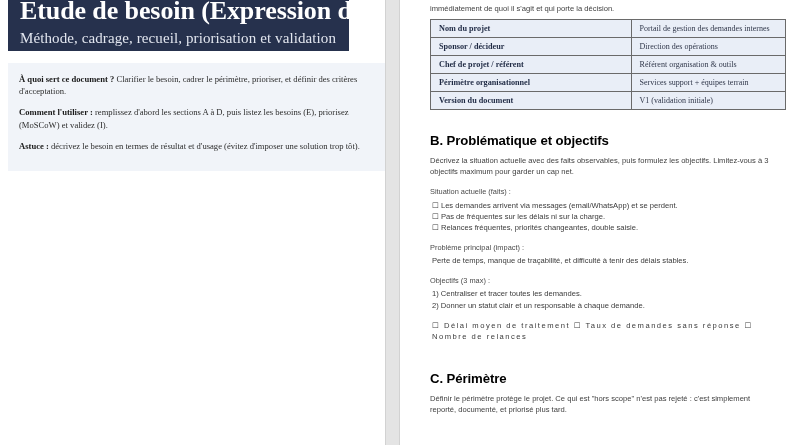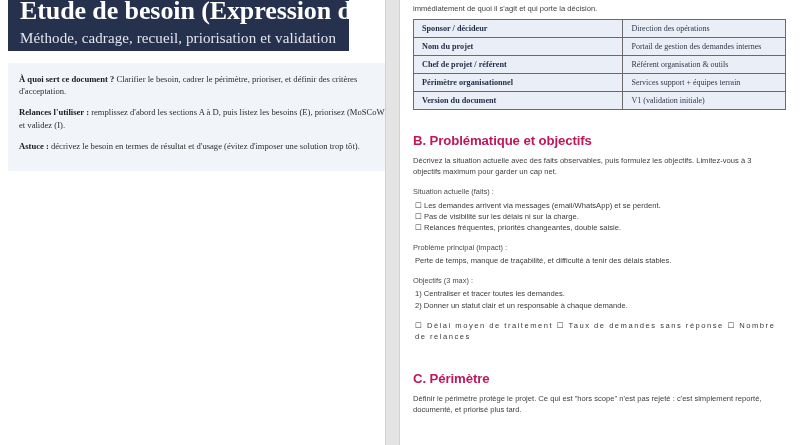--- a/index.html
+++ b/index.html
@@ -89,21 +89,21 @@
   }
 
   
   .page-right {
     flex: 1 1 auto;
     height: 428px;
     background: #ffffff;
     position: relative;
     overflow: hidden;
     box-sizing: border-box;
-    padding: 0 14px 0 13px;
+    padding: 0 14px 0 30px;
   }
   .r-lead {
     font-family: "Liberation Sans", sans-serif;
     font-size: 7.6px;
     line-height: 11px;
     color: #3e3e3e;
     padding-top: 3px;
   }
 
   table.info-table {
@@ -131,21 +131,21 @@
   table.info-table td.v {
     font-family: "Liberation Serif", serif;
     font-size: 8px;
     color: #30374a;
   }
 
   h2.sec {
     font-family: "Liberation Sans", sans-serif;
     font-size: 13.2px;
     font-weight: bold;
-    color: #be185d;
+    color: #000000;
     margin: 23px 0 7px 0;
     letter-spacing: -0.1px;
   }
   h2.sec.c { margin-top: 28px; }
 
   .para {
     font-family: "Liberation Sans", sans-serif;
     font-size: 7.6px;
     line-height: 11px;
     color: #3e3e3e;
@@ -183,64 +183,64 @@
 
   <div class="page-left">
 
     <div class="banner">
       <div class="banner-title">Etude de besoin (Expression de besoin)</div>
       <div class="banner-sub">Méthode, cadrage, recueil, priorisation et validation</div>
     </div>
 
     <div class="infobox">
       <p><b>À quoi sert ce document ?</b><span> Clarifier le besoin, cadrer le périmètre, prioriser, et définir des critères d'acceptation.</span></p>
-      <p><b>Relances l'utiliser :</b><span> remplissez d'abord les sections A à D, puis listez les besoins (E), priorisez (MoSCoW) et validez (I).</span></p>
+      <p><b>Comment l'utiliser :</b><span> remplissez d'abord les sections A à D, puis listez les besoins (E), priorisez (MoSCoW) et validez (I).</span></p>
       <p><b>Astuce :</b><span> décrivez le besoin en termes de résultat et d'usage (évitez d'imposer une solution trop tôt).</span></p>
     </div>
 
   </div>
 
   <div class="gutter"></div>
 
   <div class="page-right">
 
     <div class="r-lead">immédiatement de quoi il s'agit et qui porte la décision.</div>
 
     <table class="info-table">
       <tbody>
         <tr>
+          <td class="k">Nom du projet</td>
+          <td class="v">Portail de gestion des demandes internes</td>
+        </tr>
+        <tr>
           <td class="k">Sponsor / décideur</td>
           <td class="v">Direction des opérations</td>
         </tr>
         <tr>
-          <td class="k">Nom du projet</td>
-          <td class="v">Portail de gestion des demandes internes</td>
-        </tr>
-        <tr>
           <td class="k">Chef de projet / référent</td>
           <td class="v">Référent organisation &amp; outils</td>
         </tr>
         <tr>
           <td class="k">Périmètre organisationnel</td>
           <td class="v">Services support + équipes terrain</td>
         </tr>
         <tr>
           <td class="k">Version du document</td>
           <td class="v">V1 (validation initiale)</td>
         </tr>
       </tbody>
     </table>
 
     <h2 class="sec">B. Problématique et objectifs</h2>
     <p class="para">Décrivez la situation actuelle avec des faits observables, puis formulez les objectifs. Limitez-vous à 3 objectifs maximum pour garder un cap net.</p>
 
     <div class="block">
       <p class="lbl">Situation actuelle (faits) :</p>
       <p class="line">☐ Les demandes arrivent via messages (email/WhatsApp) et se perdent.</p>
-      <p class="line">☐ Pas de visibilité sur les délais ni sur la charge.</p>
+      <p class="line">☐ Pas de fréquentes sur les délais ni sur la charge.</p>
       <p class="line">☐ Relances fréquentes, priorités changeantes, double saisie.</p>
     </div>
 
     <div class="block">
       <p class="lbl">Problème principal (impact) :</p>
       <p class="line">Perte de temps, manque de traçabilité, et difficulté à tenir des délais stables.</p>
     </div>
 
     <div class="block">
       <p class="lbl">Objectifs (3 max) :</p>

